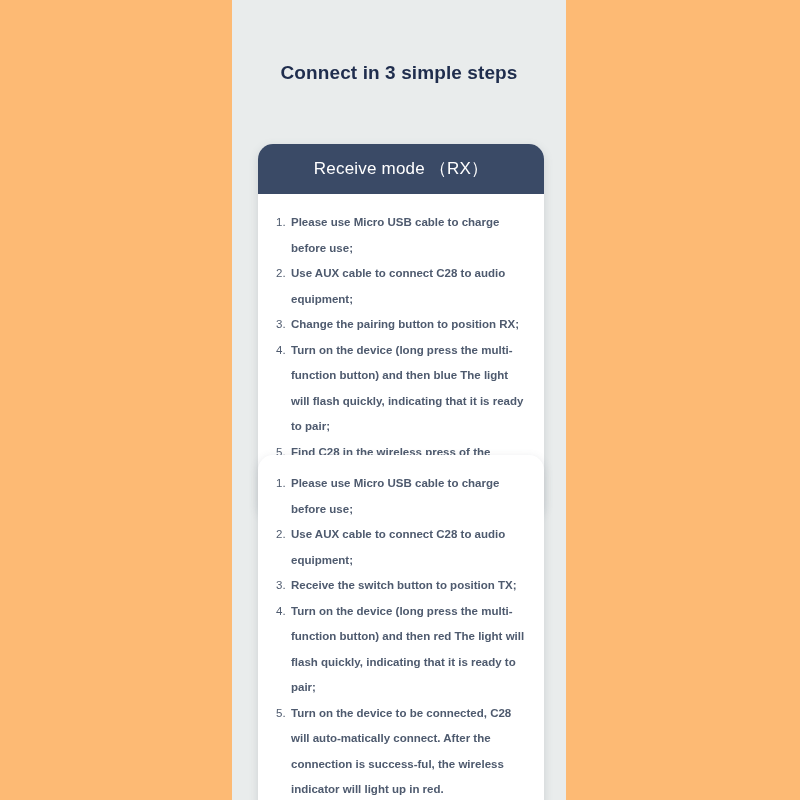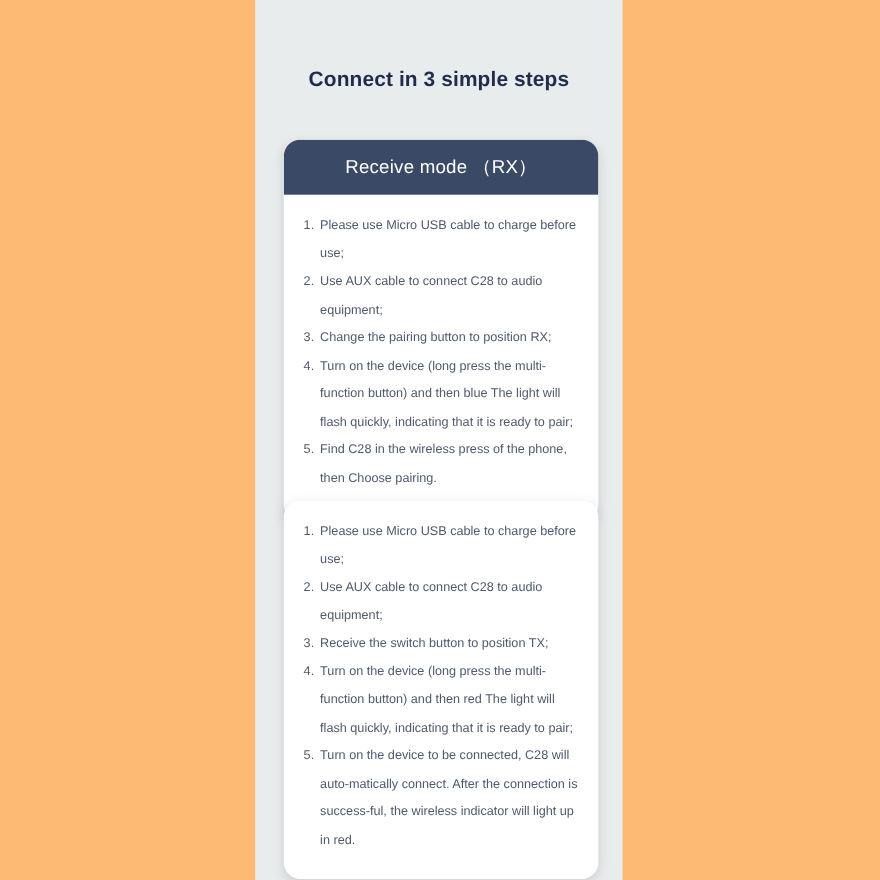--- a/index.html
+++ b/index.html
@@ -41,21 +41,21 @@
   }
   .card {
     position: absolute;
     left: 258px;
     width: 286px;
     background: #ffffff;
     border-radius: 15px;
     box-shadow: 0 3px 10px rgba(90, 100, 115, 0.20);
     overflow: hidden;
   }
-  #card-rx { top: 127px; }
+  #card-rx { top: 144px; }
   #card-tx { top: 455px; }
   .card-header {
     background: #3a4a66;
     color: #ffffff;
     text-align: center;
     font-size: 17px;
     height: 50px;
     line-height: 50px;
     letter-spacing: 0.2px;
   }
@@ -69,20 +69,21 @@
     color: #4e5a6e;
     line-height: 25.5px;
   }
   .step-num {
     flex: 0 0 auto;
     width: 15px;
     text-align: left;
   }
   .step-text {
     flex: 1 1 auto;
+    font-weight: bold;
   }
   #card-rx .card-body { padding-bottom: 26px; }
   #card-tx .card-body { padding-bottom: 22px; }
 </style>
 </head>
 <body>
 
 <div class="page">
 
   <div class="panel"></div>

